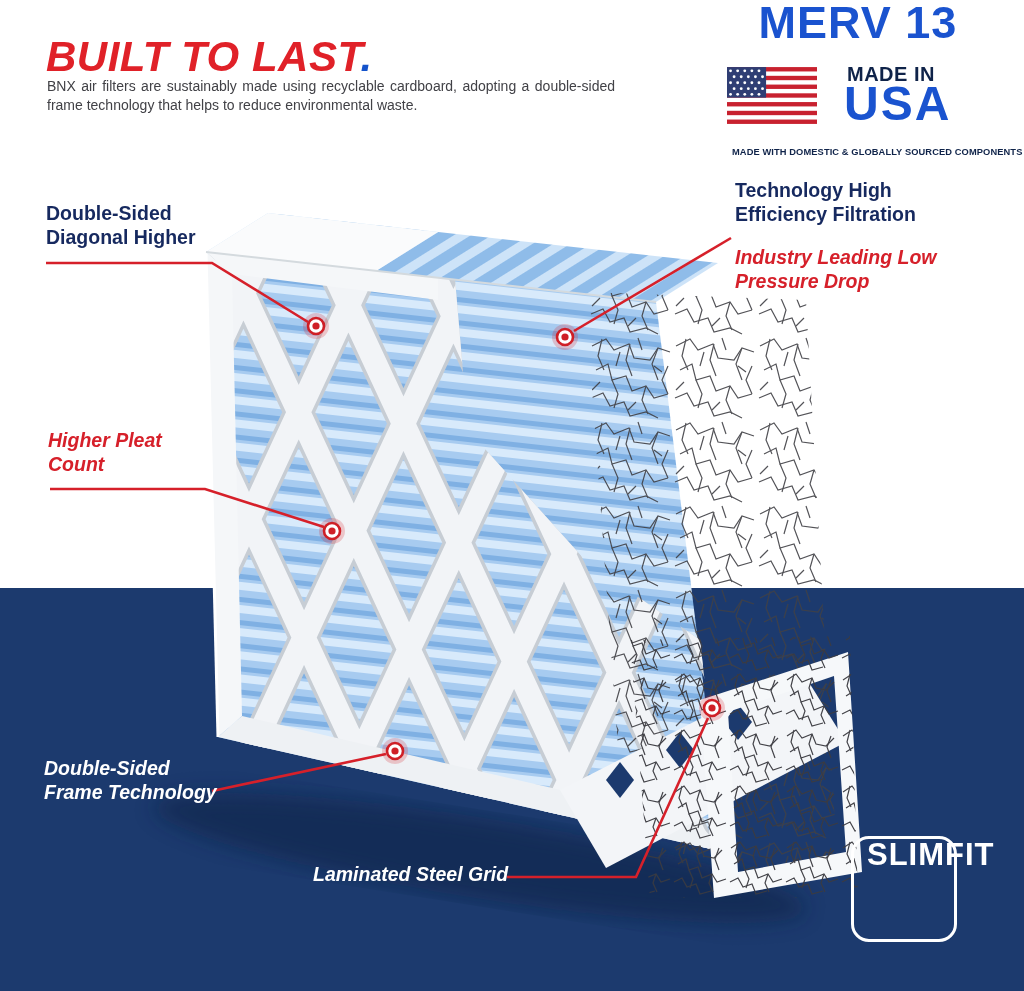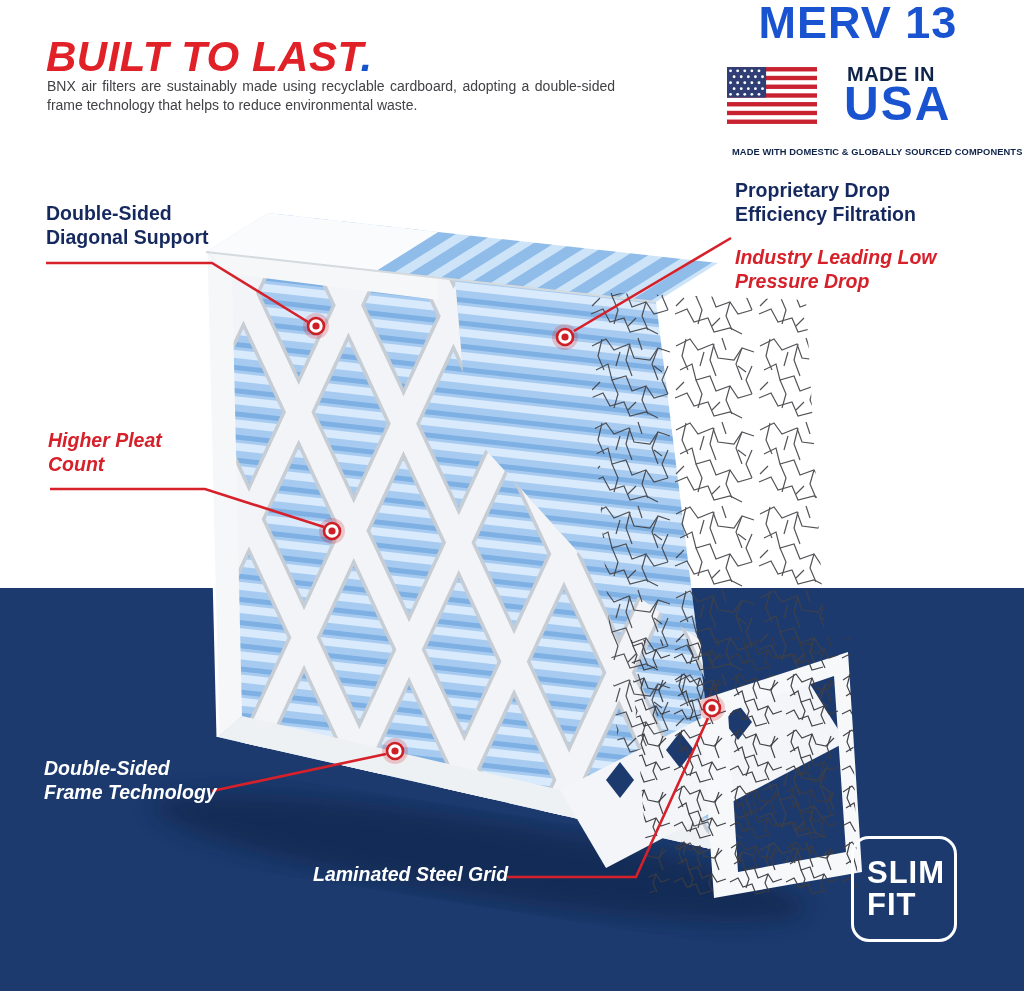--- a/index.html
+++ b/index.html
@@ -30,21 +30,21 @@
   .callout.white{color:#ffffff;font-style:italic;}
   .co-diagonal{left:46px;top:202px;}
   .co-efficiency{left:735px;top:179px;}
   .co-pressure{left:735px;top:246px;}
   .co-pleat{left:48px;top:429px;}
   .co-frame{left:44px;top:757px;}
   .co-steel{left:313px;top:863px;}
 
   .slimfit{position:absolute;left:851px;top:836px;width:106px;height:106px;
            border:3.5px solid #ffffff;border-radius:18px;box-sizing:border-box;
-           display:flex;flex-direction:column;justify-content:center;padding-left:13px;
+           display:flex;flex-direction:row;justify-content:space-between;padding-left:13px;
            color:#ffffff;font-weight:bold;font-size:31px;line-height:1.03;letter-spacing:1px;}
 </style>
 </head>
 <body>
 
 <div class="canvas">
 
   <div class="bg-bottom"></div>
 
   <svg class="art" viewBox="0 0 1024 991">
@@ -208,25 +208,25 @@
         <circle cx="27" cy="23" r="1.2"></circle>
     </g>
   </svg>
 
   <div class="madein">MADE IN</div>
   <div class="usa">USA</div>
   <div class="tagline">MADE WITH DOMESTIC &amp; GLOBALLY SOURCED COMPONENTS</div>
 
   <div class="callout navy co-diagonal">
     <span style="display:block">Double-Sided</span>
-    <span style="display:block">Diagonal Support</span>
+    <span style="display:block">Diagonal Higher</span>
   </div>
 
   <div class="callout navy co-efficiency">
-    <span style="display:block">Proprietary Drop</span>
+    <span style="display:block">Technology High</span>
     <span style="display:block">Efficiency Filtration</span>
   </div>
 
   <div class="callout red co-pressure">
     <span style="display:block">Industry Leading Low</span>
     <span style="display:block">Pressure Drop</span>
   </div>
 
   <div class="callout red co-pleat">
     <span style="display:block">Higher Pleat</span>

